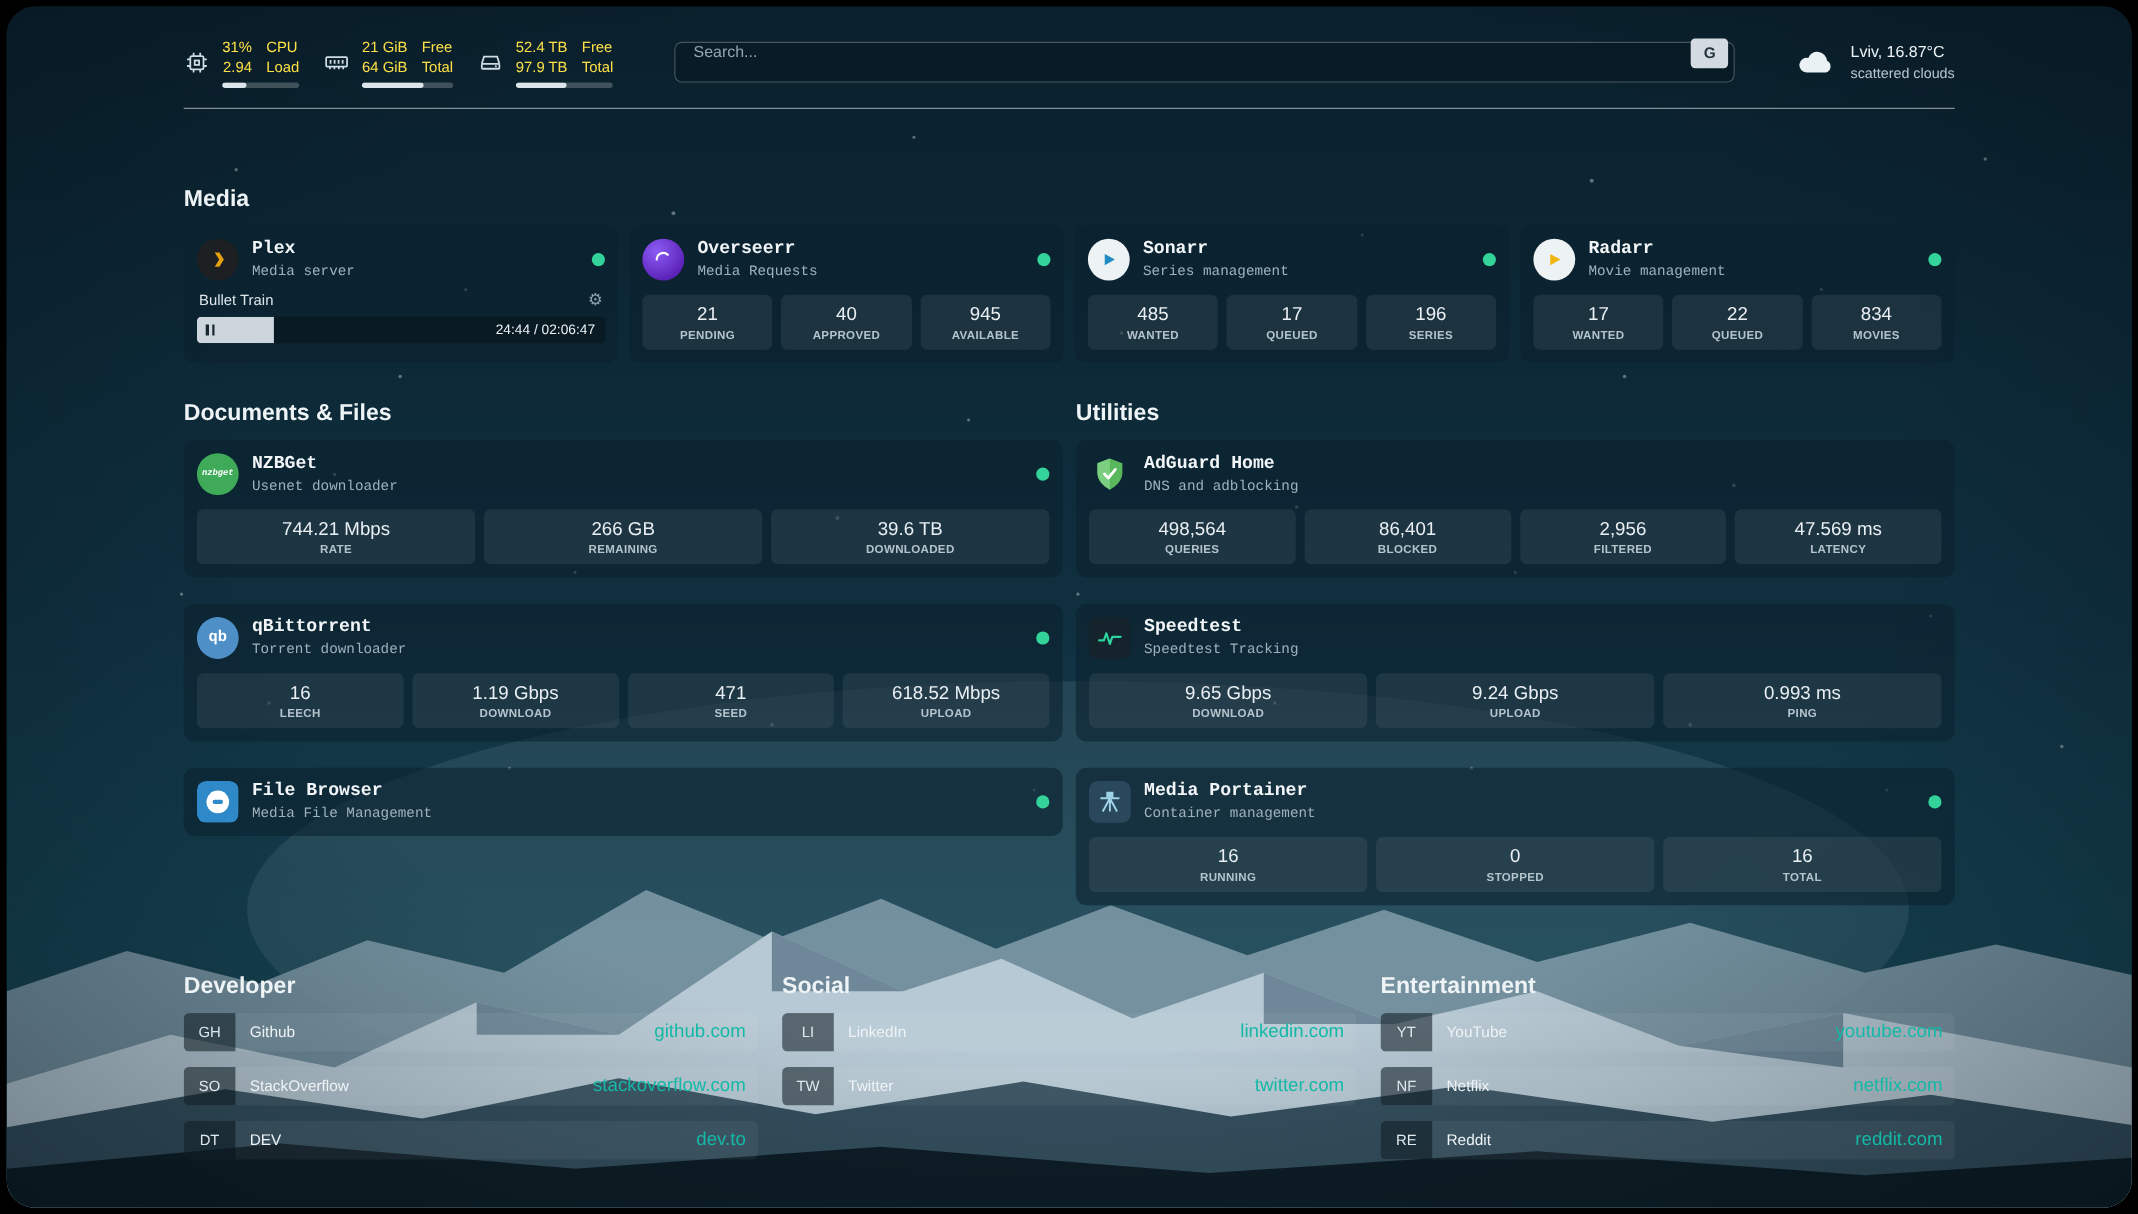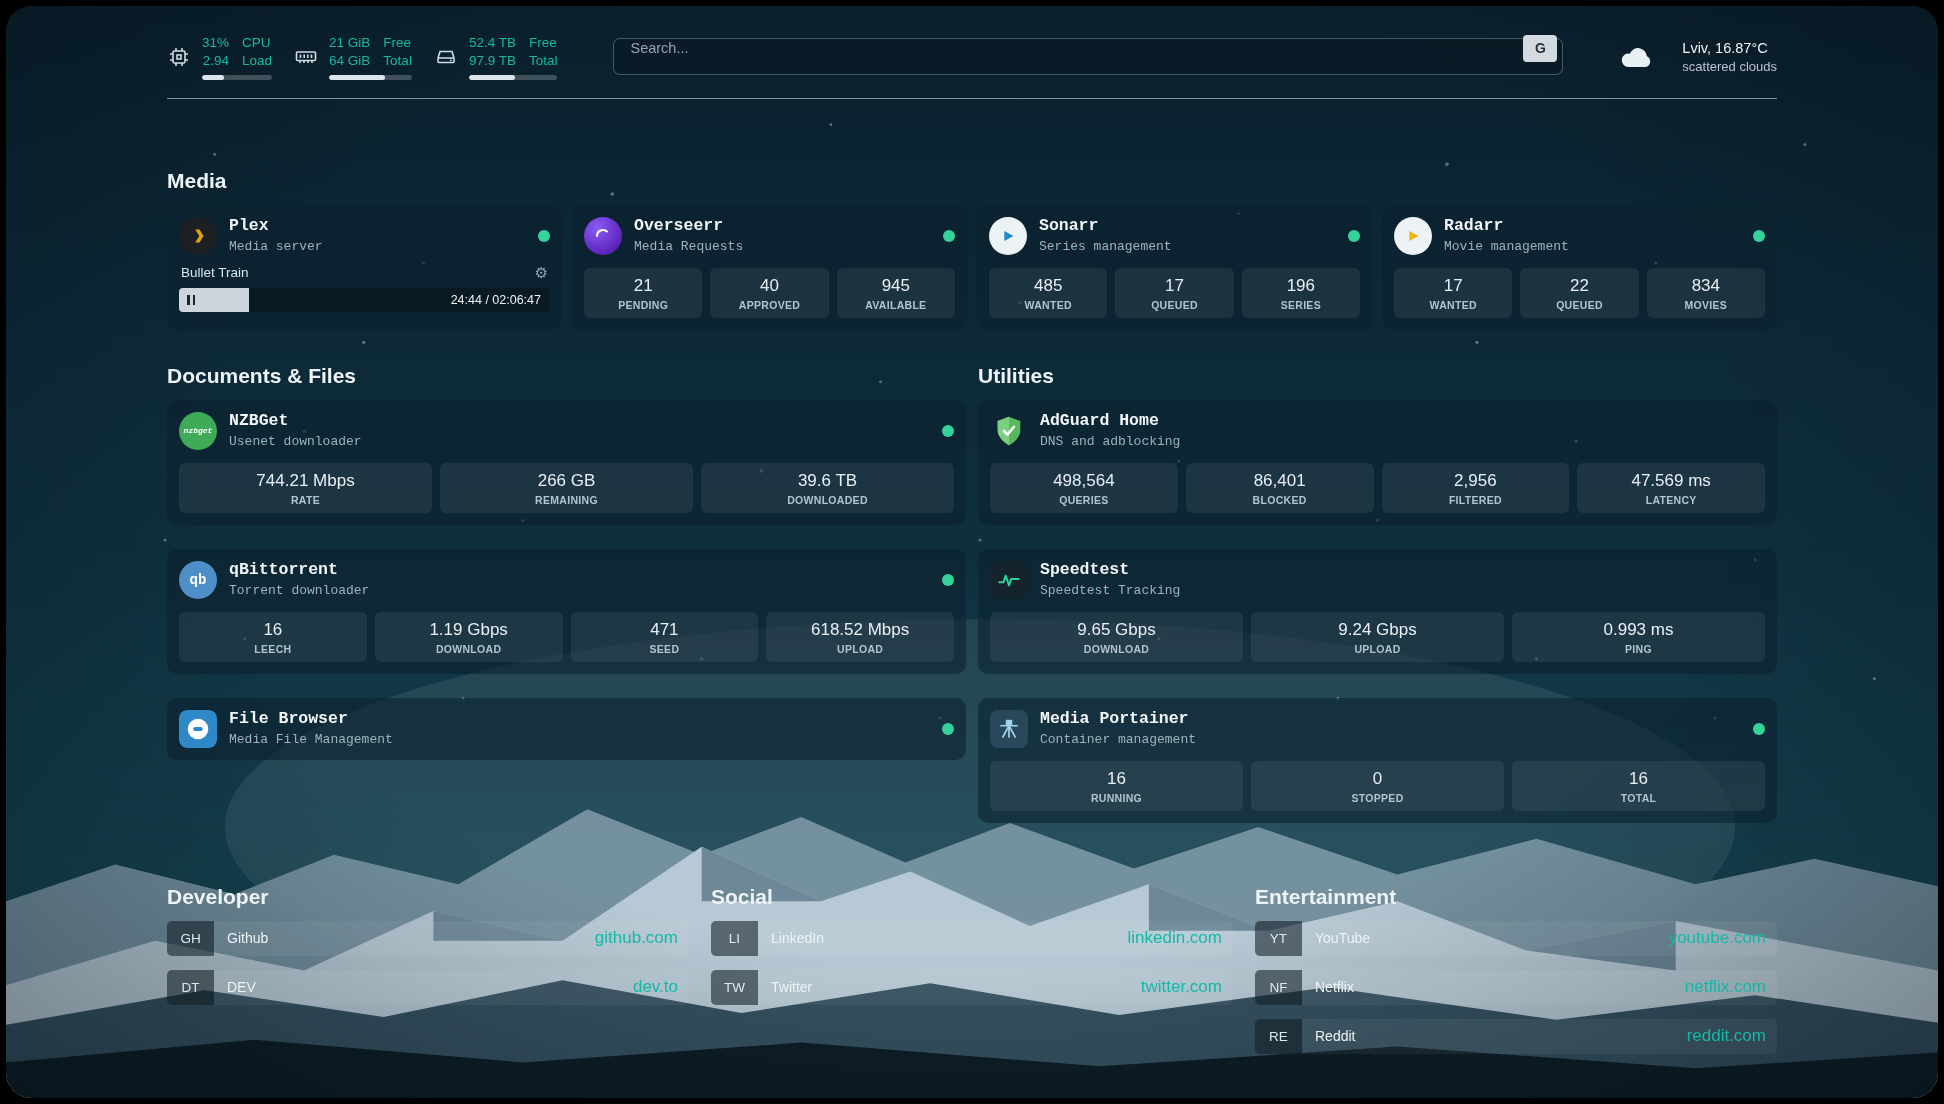--- a/index.html
+++ b/index.html
@@ -23,36 +23,36 @@
   }
   .page { position: relative; padding: 28px 161px 0; height: 100%; }
 
   
   .topbar { display: flex; align-items: center; }
   .resources { display: flex; align-items: center; }
   .resource { display: flex; align-items: center; gap: 11px; margin-right: 22px; }
   .res-icon { color: #cfdce3; display: flex; }
   .res-body { display: flex; flex-direction: column; }
   .res-cols { display: flex; gap: 13px; }
-  .res-col { display: flex; flex-direction: column; font-size: 13.5px; line-height: 1.32; color: #14b8a6; }
+  .res-col { display: flex; flex-direction: column; font-size: 13.5px; line-height: 1.32; color: #fde047; }
   .res-col.values { align-items: flex-end; }
   .res-bar { margin-top: 5px; height: 5px; width: 100%; border-radius: 3px; background: rgba(255,255,255,0.22); overflow: hidden; }
   .res-bar-fill { height: 100%; background: #dce5ea; border-radius: 3px; }
 
   .search { flex: 1; margin: 0 54px 0 34px; height: 37px; position: relative;
     background: rgba(8,24,33,0.55); border: 1px solid rgba(165,185,196,0.38);
     border-radius: 7px; display: flex; align-items: center; padding: 0 5px 17px 14px; }
   .search input { flex: 1; background: transparent; border: none; outline: none;
     color: #e9f0f4; font-size: 14.5px; font-family: "Liberation Sans", sans-serif; }
   .search input::placeholder { color: #93a7b2; }
   .provider-btn { width: 34px; height: 27px; background: #d3dbe0; color: #24323b;
     border: none; border-radius: 4px; font-size: 14px; font-weight: 700; cursor: pointer;
     font-family: "Liberation Sans", sans-serif; }
 
-  .weather { display: flex; align-items: flex-end; gap: 27px; }
+  .weather { display: flex; align-items: flex-end; gap: 13px; }
   .w-text { display: flex; flex-direction: column; }
   .w-loc { font-size: 14.5px; color: #eef3f6; }
   .w-cond { font-size: 13px; color: #b7c7d0; margin-top: 3px; }
 
   .divider { margin: 18px 0 0; border: 0; border-top: 1px solid rgba(222,234,240,0.55); }
 
   
   .sec-title { font-size: 21px; font-weight: 600; color: #eef3f6; margin: 0 0 12px; }
   .media-section { margin-top: 70px; }
   .media-grid { display: grid; grid-template-columns: repeat(4, 1fr); gap: 10px; }
@@ -567,20 +567,25 @@
 
     <div class="bm-grid">
       <div class="bm-col">
         <h2 class="sec-title">Developer</h2>
         <div class="bm-row">
           <span class="bm-abbr">GH</span>
           <span class="bm-name">Github</span>
           <span class="bm-url">github.com</span>
         </div>
         <div class="bm-row">
+          <span class="bm-abbr">SO</span>
+          <span class="bm-name">StackOverflow</span>
+          <span class="bm-url">stackoverflow.com</span>
+        </div>
+        <div class="bm-row">
           <span class="bm-abbr">DT</span>
           <span class="bm-name">DEV</span>
           <span class="bm-url">dev.to</span>
         </div>
       </div>
 
       <div class="bm-col">
         <h2 class="sec-title">Social</h2>
         <div class="bm-row">
           <span class="bm-abbr">LI</span>

